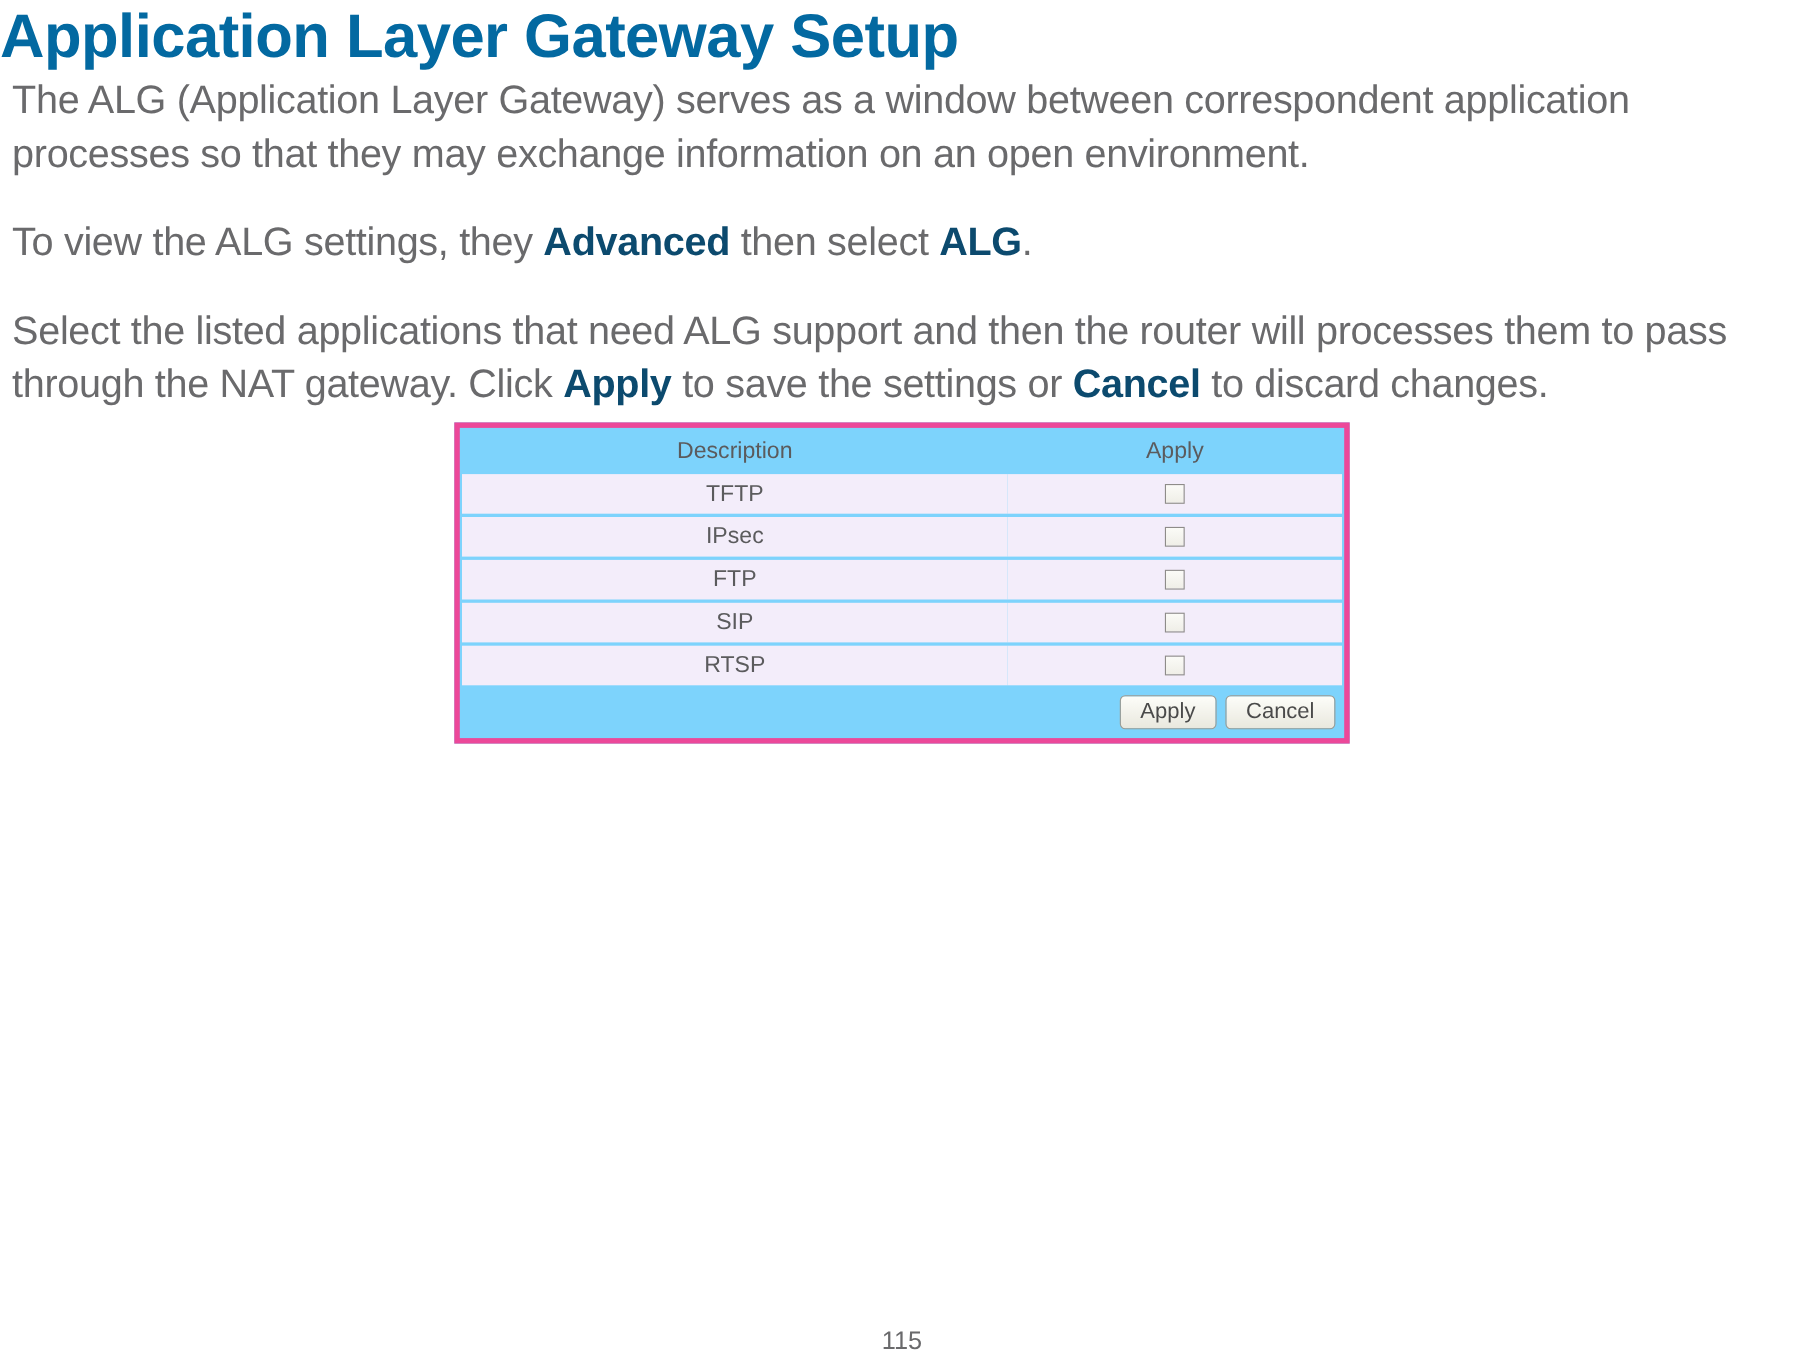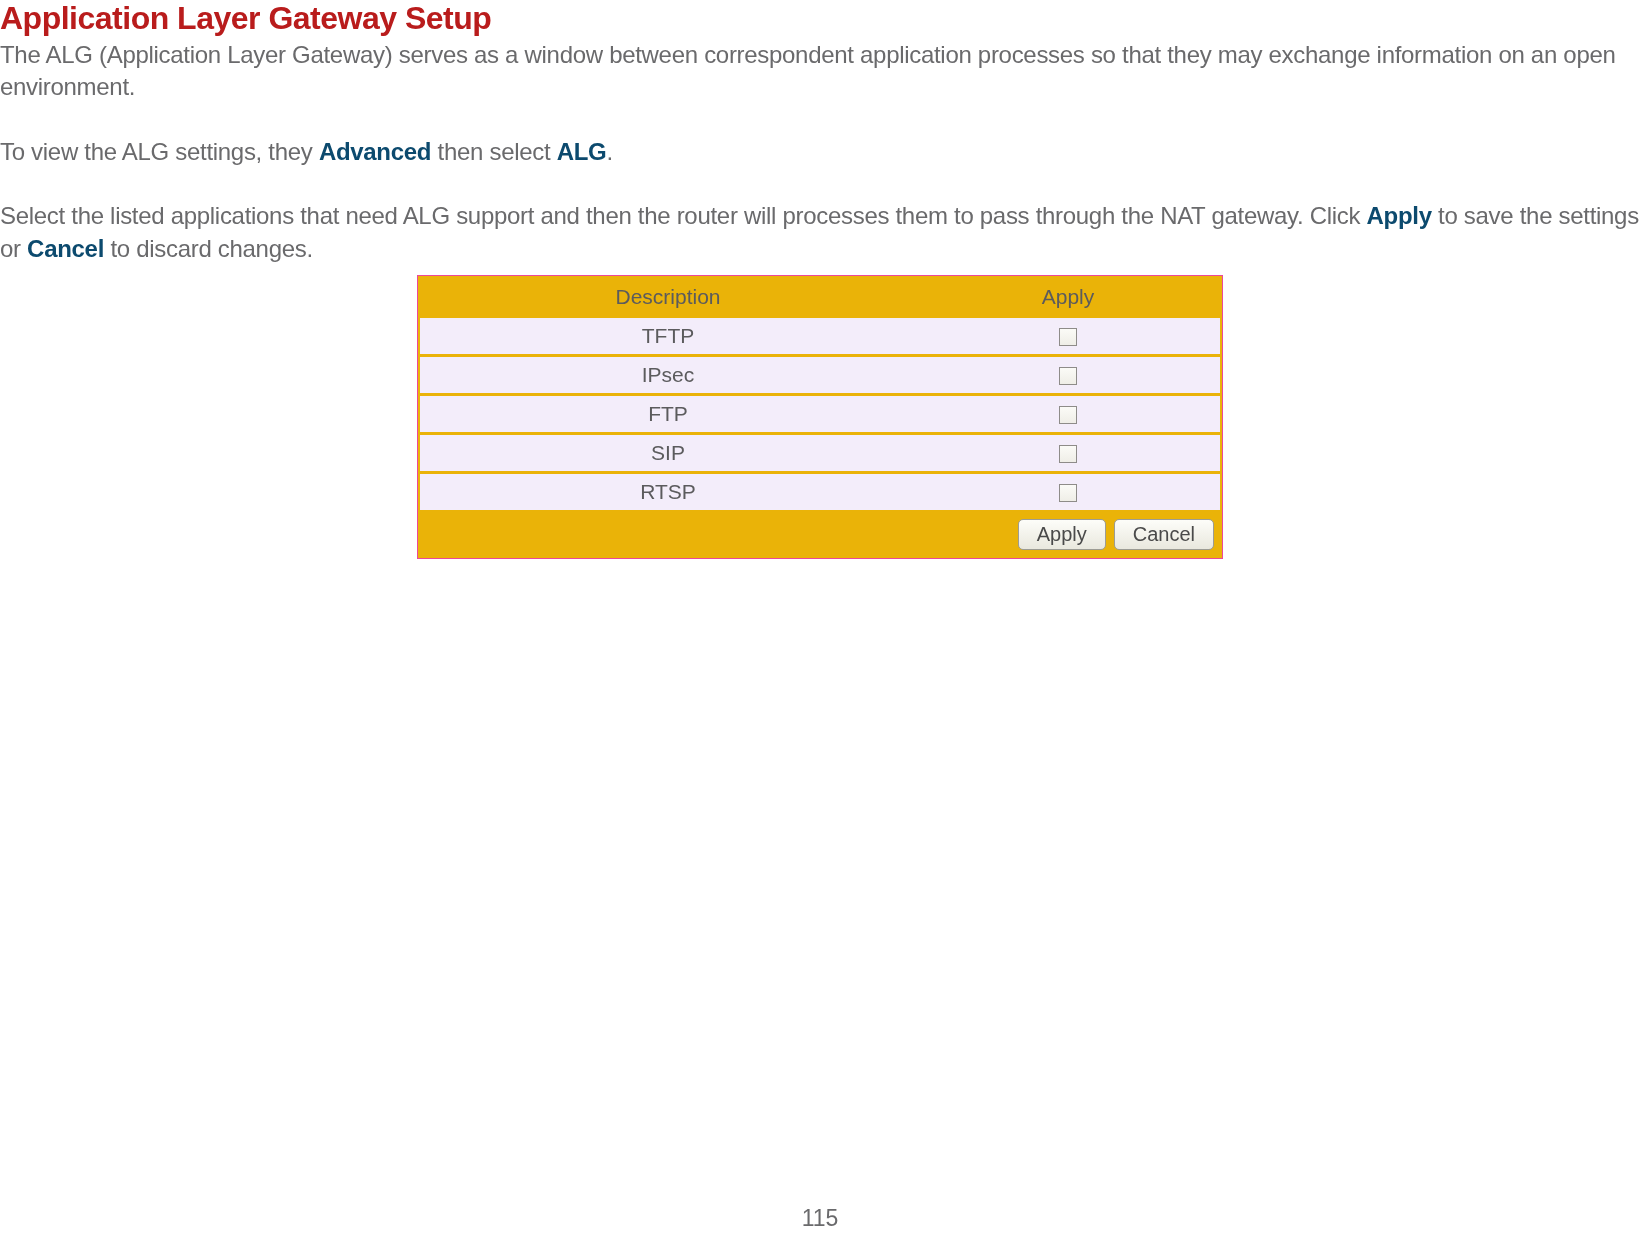--- a/index.html
+++ b/index.html
@@ -10,47 +10,48 @@
     color: #59595b;
     width: 1640px;
     height: 1238px;
     box-sizing: border-box;
     position: relative;
   }
   .content {
     padding: 0 0;
   }
   h1 {
-    font-size: 32px;
+    font-size: 56px;
     font-weight: 700;
-    color: #b91c1c;
+    color: #0369a1;
     margin: 0 4px 2px 0;
     letter-spacing: -0.5px;
   }
   .para {
-    font-size: 24px;
+    font-size: 36px;
     color: #6a6a6c;
     line-height: 1.35;
     margin: 0 0 32px 0;
     font-weight: 400;
     letter-spacing: -0.3px;
+    padding-left: 11px;
   }
   .para b {
     font-weight: 700;
     color: #0c4a6e;
   }
   .panel-wrap {
     margin-top: 10px;
     display: flex;
     justify-content: center;
   }
   .panel {
     width: 800px;
-    border: 1px solid #ec4899;
-    background: #eab308;
+    border: 5px solid #ec4899;
+    background: #7dd3fc;
     padding: 2px 2px 6px 2px;
     font-family: Verdana, Arial, sans-serif;
     font-stretch: normal;
   }
   table.alg {
     width: 100%;
     border-collapse: separate;
     border-spacing: 0 3px;
     font-size: 21px;
     color: #5b5b5d;

